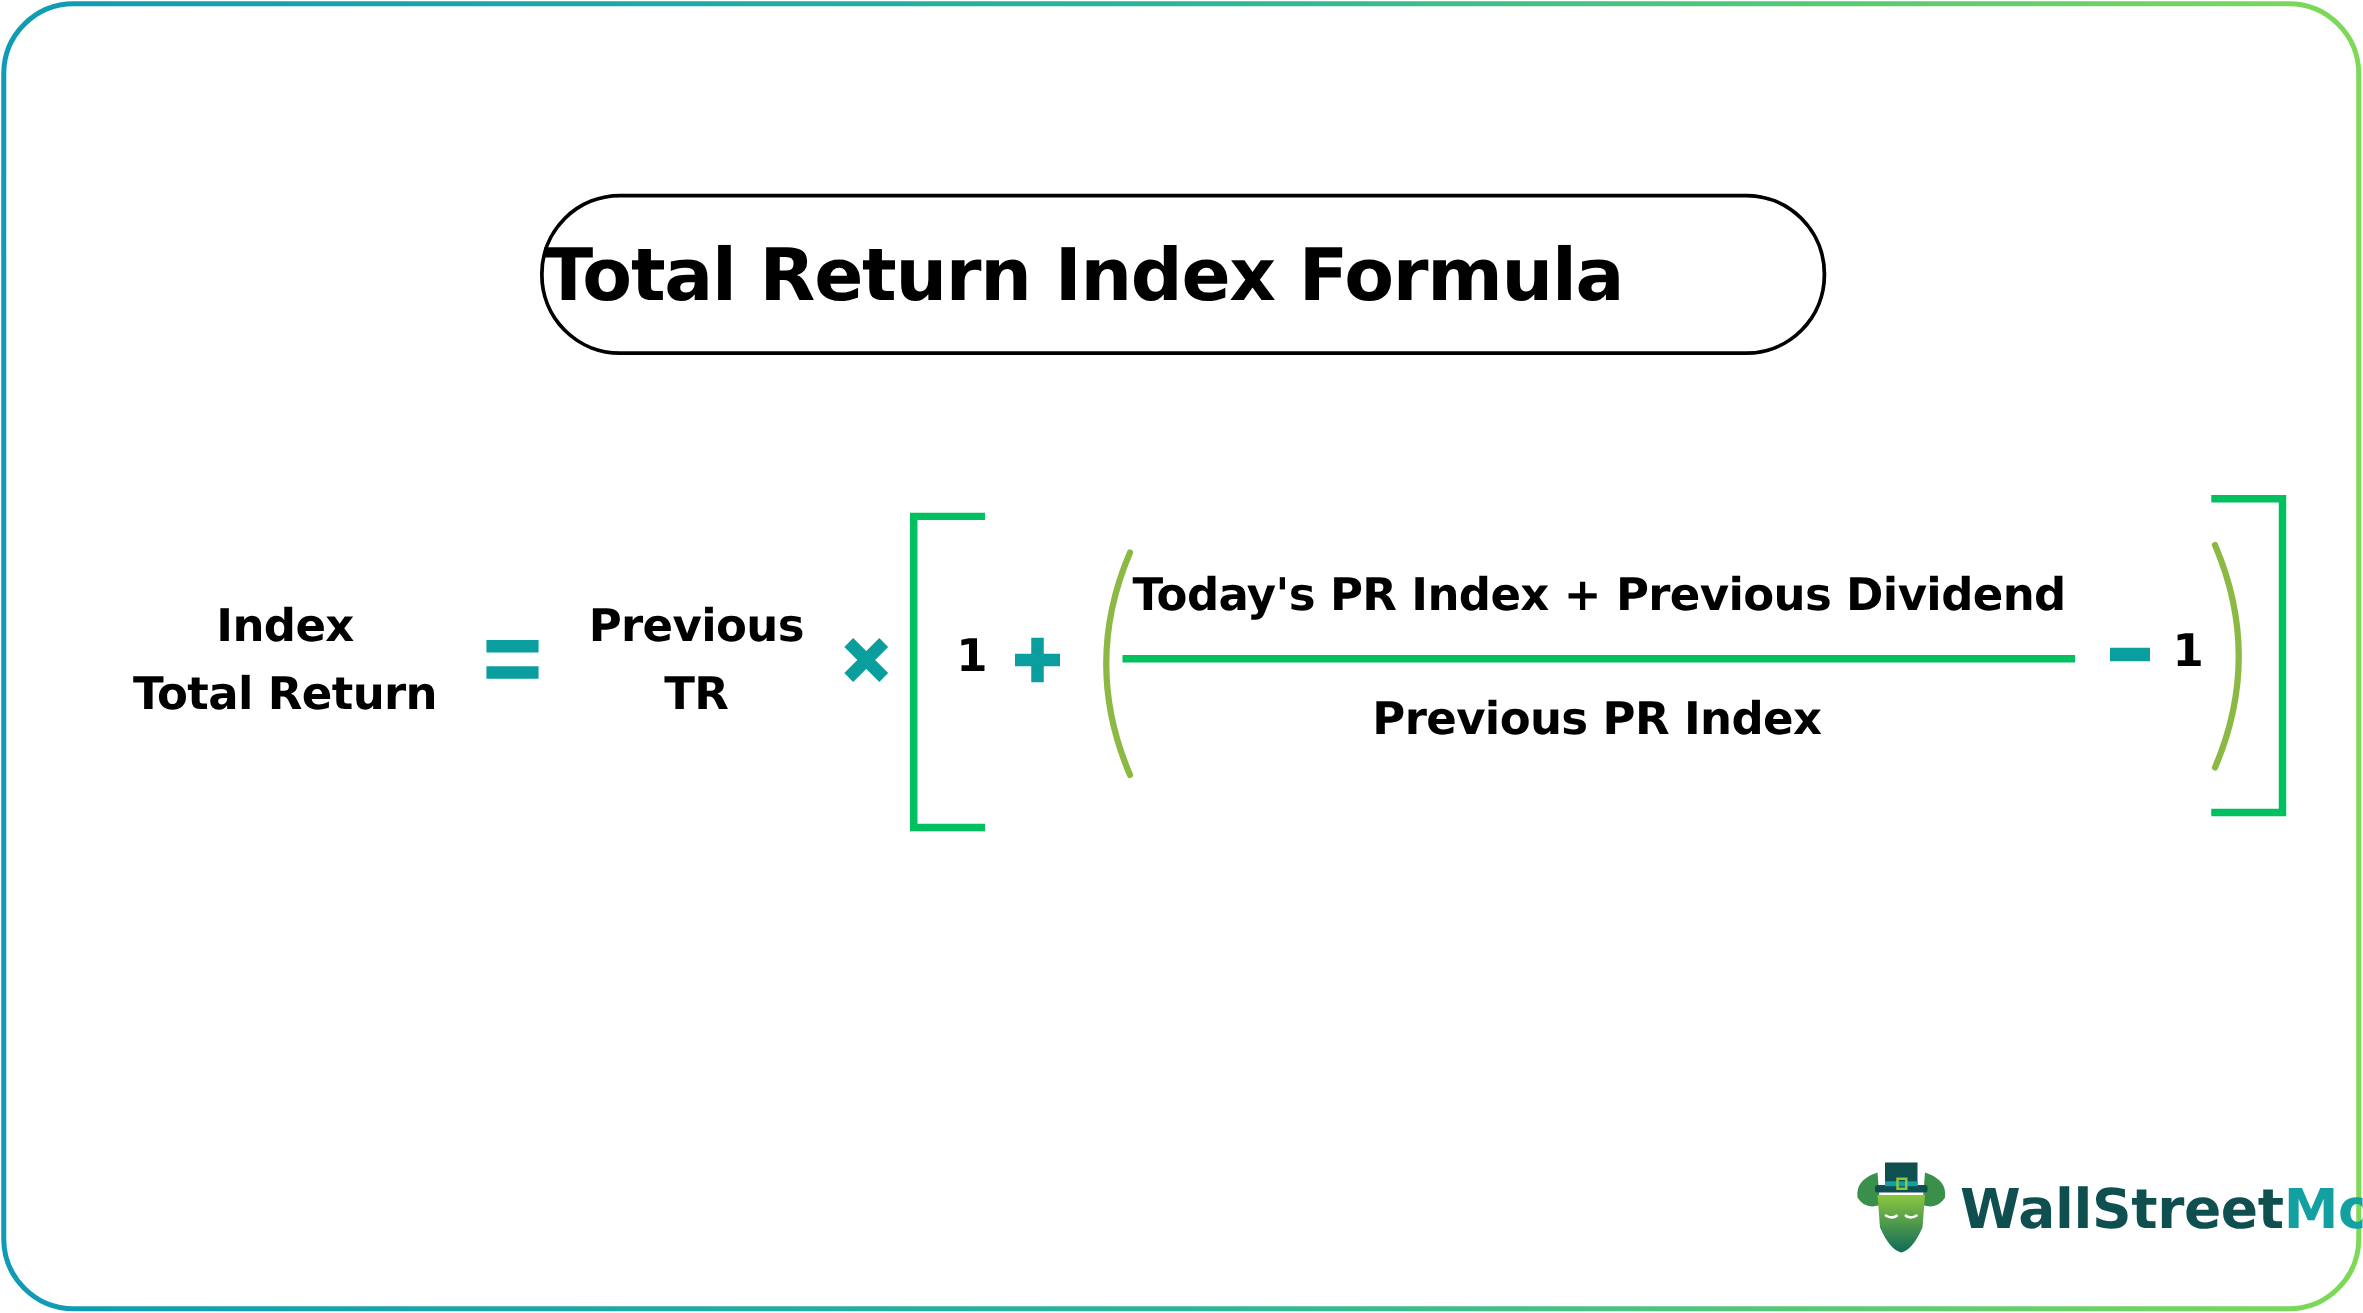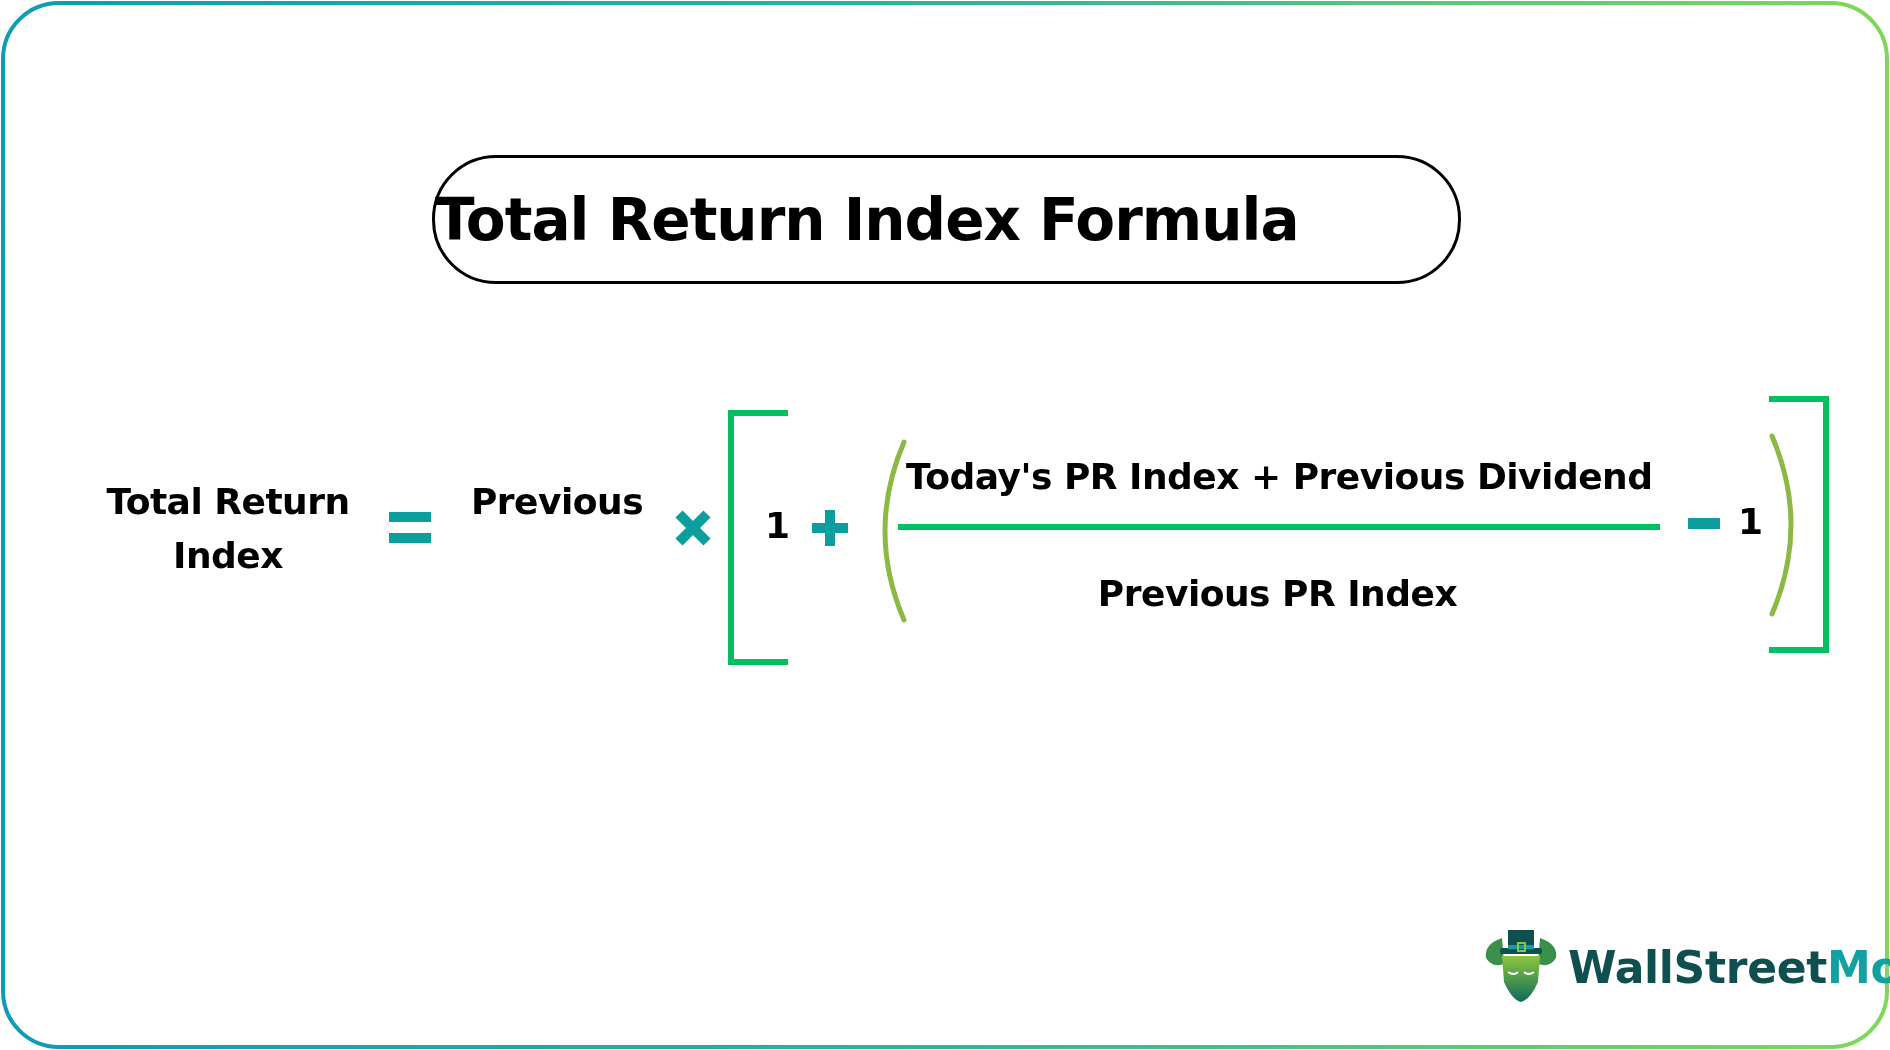--- a/index.html
+++ b/index.html
@@ -32,31 +32,32 @@
     </linearGradient>
   </defs>
   <rect x="3" y="3" width="1884" height="1044" rx="56" ry="56" fill="#fff" stroke="url(#fg)" stroke-width="4"></rect>
 </svg>
 
 <div class="title-pill">
   <span class="title-text">Total Return Index Formula</span>
 </div>
 
 <div class="term" style="left:93px; top:475px; width:270px;">
+  <div>Index</div>
   <div>Total Return</div>
-  <div>Index</div>
 </div>
 
 <svg class="abs" style="left:389px; top:512px;" width="42" height="32" viewBox="0 0 42 32">
   <rect x="0" y="0" width="42" height="10" fill="#0a9e9e"></rect>
   <rect x="0" y="21" width="42" height="10" fill="#0a9e9e"></rect>
 </svg>
 
 <div class="term" style="left:457px; top:475px; width:200px;">
   <div>Previous</div>
+  <div>TR</div>
 </div>
 
 <svg class="abs" style="left:675px; top:510px;" width="36" height="36" viewBox="0 0 36 36">
   <path d="M4 4 L32 32 M32 4 L4 32" stroke="#0a9e9e" stroke-width="10" stroke-linecap="butt"></path>
 </svg>
 
 <svg class="abs" style="left:727px; top:410px;" width="64" height="256" viewBox="0 0 64 256">
   <path d="M61 3 L4 3 L4 252 L61 252" fill="none" stroke="#00c060" stroke-width="6"></path>
 </svg>
 
@@ -67,21 +68,21 @@
 </svg>
 
 <svg class="abs" style="left:874px; top:438px;" width="40" height="186" viewBox="0 0 40 186">
   <path d="M30 4 Q -8 93 30 182" fill="none" stroke="#8cb844" stroke-width="5" stroke-linecap="round"></path>
 </svg>
 
 <div class="num" style="left:906px; top:456px; width:740px; text-align:center;">Today's PR Index + Previous Dividend</div>
 
 <div class="abs" style="left:898px; top:524px; width:762px; height:6px; background:#00c060;"></div>
 
-<div class="num" style="left:1000px; top:573px; width:555px; text-align:center;">Previous PR Index</div>
+<div class="num" style="left:1000px; top:555px; width:555px; text-align:center;">Previous PR Index</div>
 
 <svg class="abs" style="left:1688px; top:518px;" width="32" height="12" viewBox="0 0 32 12">
   <rect x="0" y="0" width="32" height="11" fill="#0a9e9e"></rect>
 </svg>
 <div class="num" style="left:1738px; top:501px;">1</div>
 
 <svg class="abs" style="left:1764px; top:432px;" width="40" height="186" viewBox="0 0 40 186">
   <path d="M8 4 Q 46 93 8 182" fill="none" stroke="#8cb844" stroke-width="5" stroke-linecap="round"></path>
 </svg>
 

